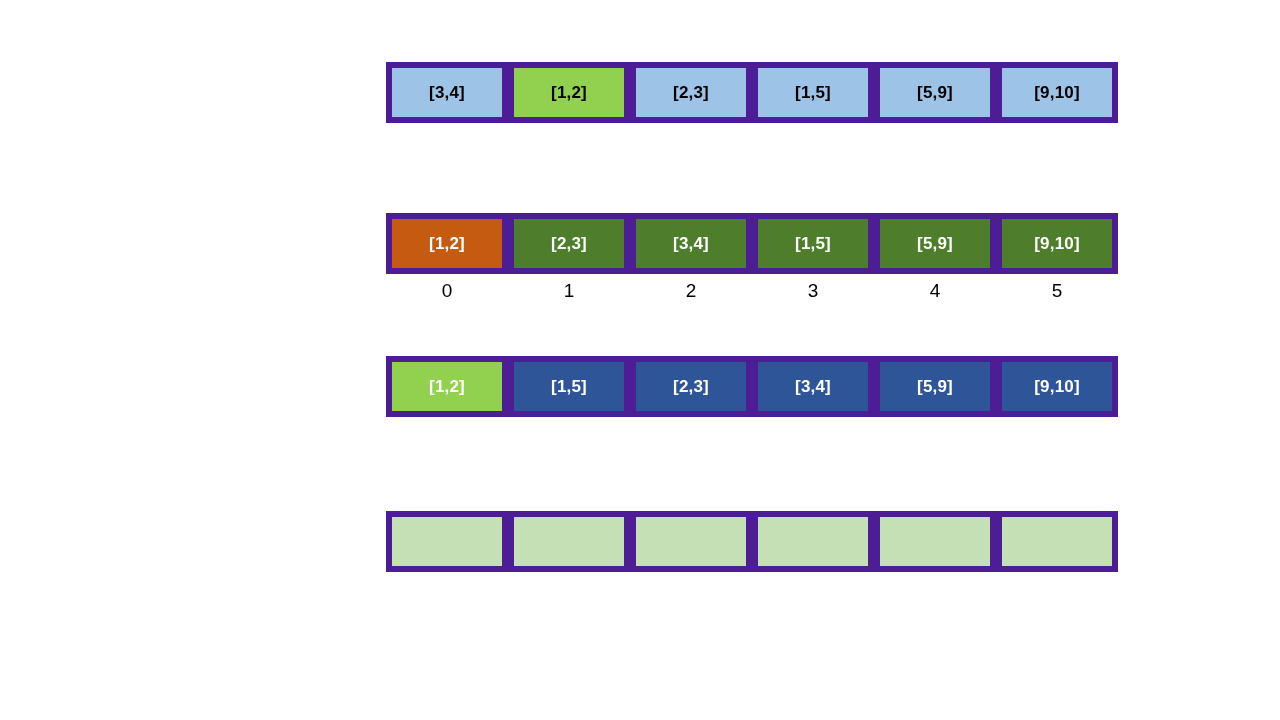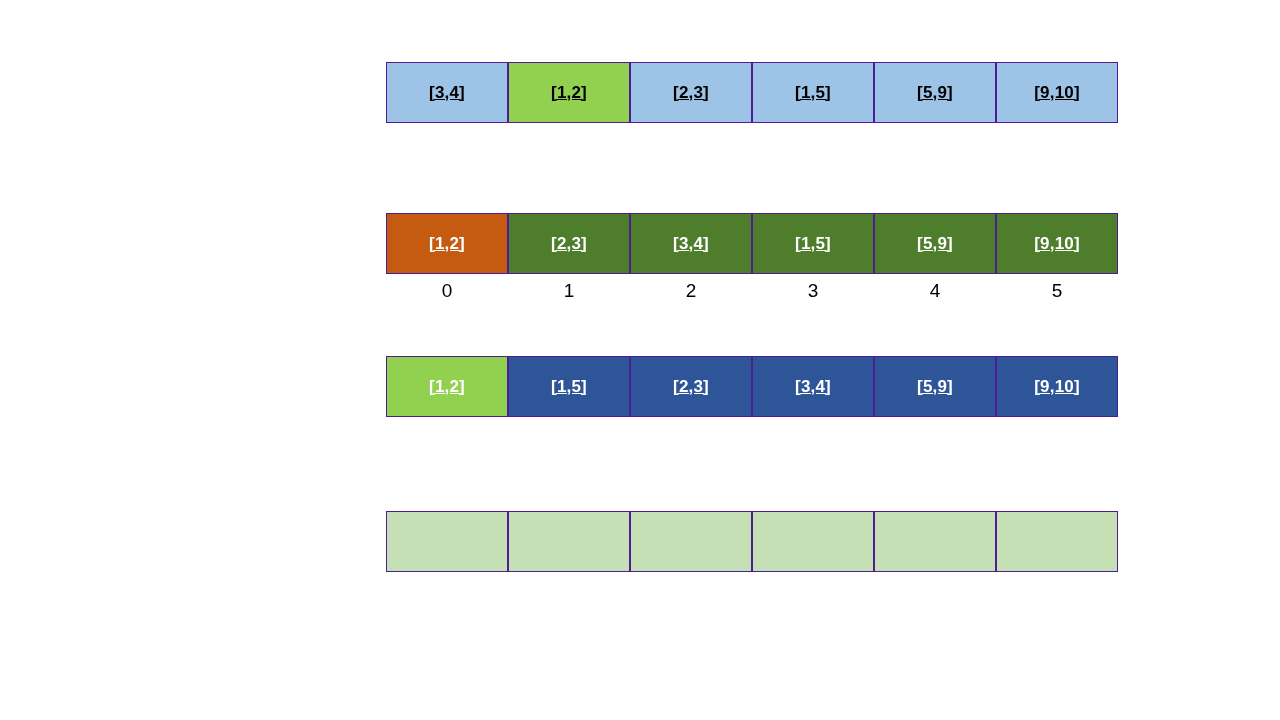--- a/index.html
+++ b/index.html
@@ -32,28 +32,27 @@
     display: flex;
     left: 386px;
     width: 732px;
     box-sizing: border-box;
   }
 
   .cell {
     flex: 1 1 0;
     height: 61px;
     box-sizing: border-box;
-    border: 1px solid #4c1d95;
+    border: 6px solid #4c1d95;
     display: flex;
     align-items: center;
     justify-content: center;
     font-size: 17px;
     font-weight: bold;
     letter-spacing: 0.2px;
-    text-decoration: underline;
   }
 
   
   #row-input .cells { top: 62px; }
 
   
   #row-sorted-end .cells { top: 213px; }
 
   .index-strip {
     position: absolute;

